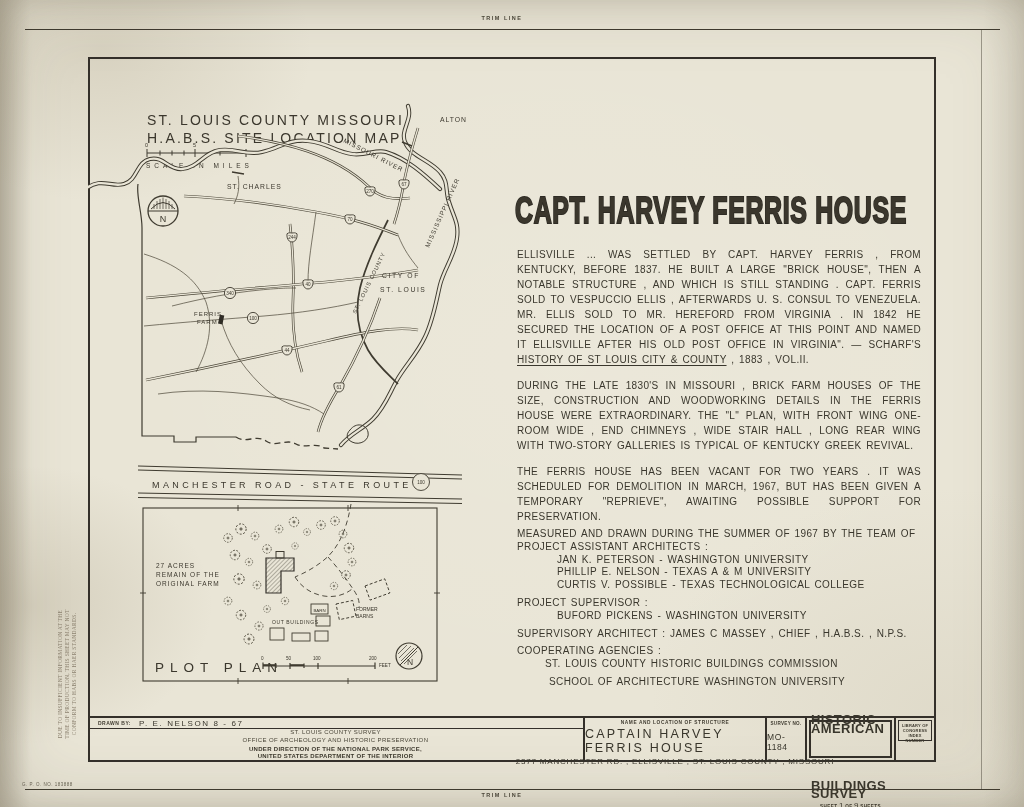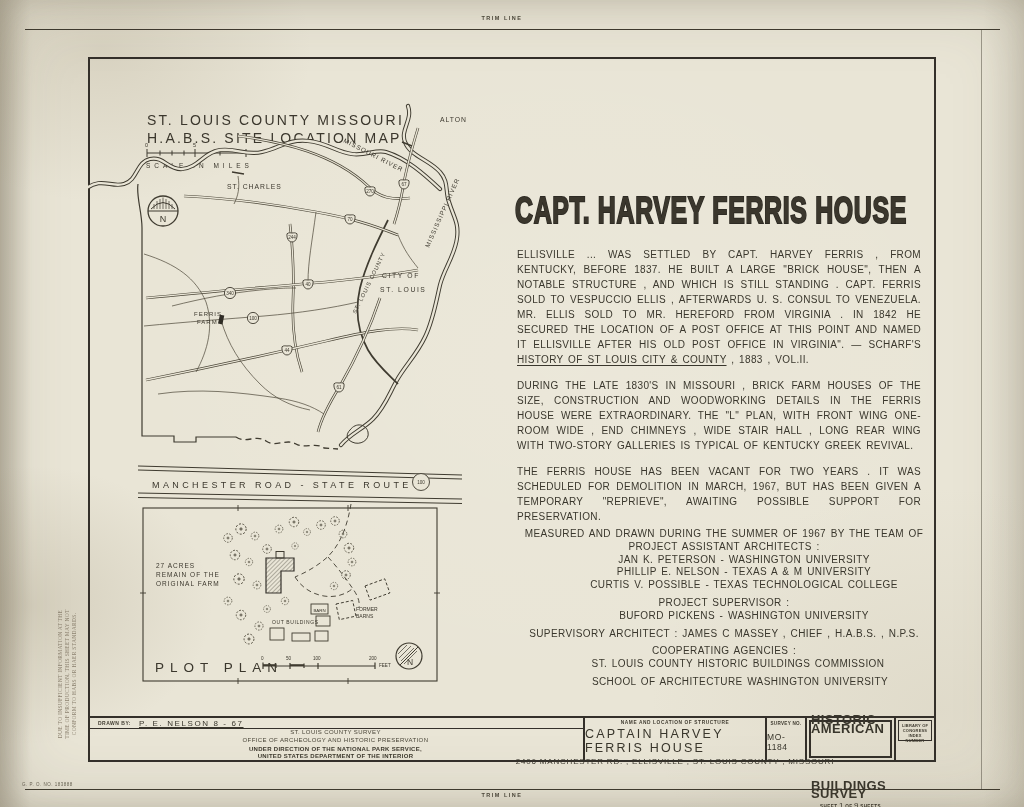--- a/index.html
+++ b/index.html
@@ -29,21 +29,21 @@
   .cite{text-decoration:underline;text-underline-offset:2px;}
   .credits{font-size:10px;line-height:12.8px;letter-spacing:.4px;word-spacing:1.4px;color:#3a372d;}
   .credits .ind{padding-left:40px;}
   .credits .gap{height:5px;}
   
   .tblock{display:flex;border-top:2px solid #34302a;box-sizing:border-box;}
   .tblock, .tblock *{box-sizing:border-box;}
   .tb-c1{width:497px;border-right:2px solid #34302a;display:flex;flex-direction:column;}
   .tb-drawn{height:12px;border-bottom:1px solid #34302a;padding-left:10px;display:flex;align-items:center;}
   .tb-drawn .lbl{font-size:5px;letter-spacing:.5px;font-weight:bold;color:#403c31;}
-  .tb-drawn .val{font-size:8px;letter-spacing:1.6px;margin-left:8px;color:#3a372d;text-decoration:underline;}
+  .tb-drawn .val{font-size:8px;letter-spacing:1.6px;margin-left:8px;color:#3a372d;}
   .tb-agency{flex:1;display:flex;flex-direction:column;justify-content:center;align-items:center;}
   .tb-agency .a1{font-size:6px;letter-spacing:.4px;color:#45413495;color:#4a4639;line-height:7.5px;text-align:center;}
   .tb-agency .a2{font-size:6px;font-weight:bold;letter-spacing:.3px;color:#3c382d;line-height:7px;text-align:center;margin-top:2px;}
   .tb-c2{width:180px;display:flex;flex-direction:column;align-items:center;}
   .tb-namehdr{font-size:4.8px;font-weight:bold;letter-spacing:.6px;margin-top:2px;color:#403c31;}
   .tb-name{font-size:12.5px;letter-spacing:2.2px;margin-top:2px;color:#39362c;}
   .tb-loc{font-size:8px;letter-spacing:.8px;margin-top:2px;color:#39362c;white-space:nowrap;}
   .tb-c3{width:40px;border-left:2px solid #34302a;display:flex;flex-direction:column;align-items:center;}
   .tb-svlbl{font-size:4.6px;font-weight:bold;letter-spacing:.3px;margin-top:3px;color:#403c31;}
   .tb-svno{font-size:8.5px;letter-spacing:.6px;margin-top:6px;color:#39362c;}
@@ -311,21 +311,21 @@
 <svg class="abs" style="left:512px;top:183px;" width="398" height="54" viewBox="0 0 398 54">
   <text x="199" y="40" text-anchor="middle" font-family="DejaVu Serif, serif" font-weight="bold" font-size="37" textLength="392" lengthAdjust="spacingAndGlyphs" paint-order="stroke" stroke="#2e2b24" stroke-width="2" fill="#eae6d8" letter-spacing="1">CAPT. HARVEY FERRIS HOUSE</text>
 </svg>
 
 <div class="abs" style="left:517px;top:247px;width:404px;">
   <div class="para"><span>ELLISVILLE ...  WAS SETTLED BY CAPT. HARVEY FERRIS , FROM KENTUCKY, BEFORE 1837. HE BUILT A LARGE "BRICK HOUSE", THEN A NOTABLE STRUCTURE , AND WHICH IS STILL STANDING .  CAPT. FERRIS SOLD TO VESPUCCIO ELLIS , AFTERWARDS U. S. CONSUL TO VENEZUELA.  MR. ELLIS SOLD TO MR. HEREFORD FROM VIRGINIA . IN 1842 HE SECURED THE LOCATION OF A POST OFFICE AT THIS POINT AND NAMED IT ELLISVILLE AFTER HIS OLD POST OFFICE IN VIRGINIA". —  SCHARF'S </span><span class="cite">HISTORY OF ST LOUIS CITY &amp; COUNTY</span><span> , 1883 , VOL.II.</span></div>
   <div class="para">DURING THE LATE 1830'S IN MISSOURI , BRICK FARM HOUSES OF THE SIZE, CONSTRUCTION AND WOODWORKING DETAILS IN THE FERRIS HOUSE WERE EXTRAORDINARY.  THE "L" PLAN, WITH FRONT WING ONE-ROOM WIDE , END CHIMNEYS , WIDE STAIR HALL , LONG REAR WING WITH TWO-STORY GALLERIES IS TYPICAL OF KENTUCKY GREEK REVIVAL.</div>
   <div class="para">THE FERRIS HOUSE HAS BEEN VACANT FOR TWO YEARS . IT WAS SCHEDULED FOR DEMOLITION IN MARCH, 1967, BUT HAS BEEN GIVEN A TEMPORARY "REPRIEVE", AWAITING POSSIBLE SUPPORT FOR PRESERVATION.</div>
 </div>
 
-<div class="abs credits" style="left:517px;top:528px;width:414px;text-align:center;">
+<div class="abs credits" style="left:517px;top:528px;width:414px;">
   <div>MEASURED AND DRAWN DURING THE SUMMER  OF 1967  BY THE TEAM OF</div>
   <div>PROJECT ASSISTANT  ARCHITECTS :</div>
   <div class="ind">JAN K. PETERSON  -  WASHINGTON  UNIVERSITY</div>
   <div class="ind">PHILLIP E. NELSON  -  TEXAS  A &amp; M  UNIVERSITY</div>
   <div class="ind">CURTIS V. POSSIBLE -  TEXAS  TECHNOLOGICAL  COLLEGE</div>
   <div class="gap"></div>
   <div>PROJECT  SUPERVISOR :</div>
   <div class="ind">BUFORD  PICKENS   -  WASHINGTON  UNIVERSITY</div>
   <div class="gap"></div>
   <div>SUPERVISORY ARCHITECT : JAMES  C  MASSEY , CHIEF  , H.A.B.S. ,  N.P.S.</div>
@@ -345,21 +345,21 @@
     <div class="tb-agency">
       <div class="a1">ST. LOUIS  COUNTY  SURVEY</div>
       <div class="a1">OFFICE  OF  ARCHEOLOGY  AND   HISTORIC    PRESERVATION</div>
       <div class="a2">UNDER DIRECTION OF THE NATIONAL PARK SERVICE,</div>
       <div class="a2" style="margin-top:0;">UNITED STATES DEPARTMENT OF THE INTERIOR</div>
     </div>
   </div>
   <div class="tb-c2">
     <div class="tb-namehdr">NAME AND LOCATION OF STRUCTURE</div>
     <div class="tb-name">CAPTAIN  HARVEY  FERRIS  HOUSE</div>
-    <div class="tb-loc">2406  MANCHESTER  RD. ,  ELLISVILLE , ST. LOUIS  COUNTY ,  MISSOURI</div>
+    <div class="tb-loc">2377  MANCHESTER  RD. ,  ELLISVILLE , ST. LOUIS  COUNTY ,  MISSOURI</div>
   </div>
   <div class="tb-c3">
     <div class="tb-svlbl">SURVEY NO.</div>
     <div class="tb-svno">MO-1184</div>
   </div>
   <div class="tb-c4">
     <div class="tb-habsbox">
       <div class="tb-habs">HISTORIC AMERICAN</div>
       <div class="tb-habs">BUILDINGS SURVEY</div>
       <div class="tb-sheet">

